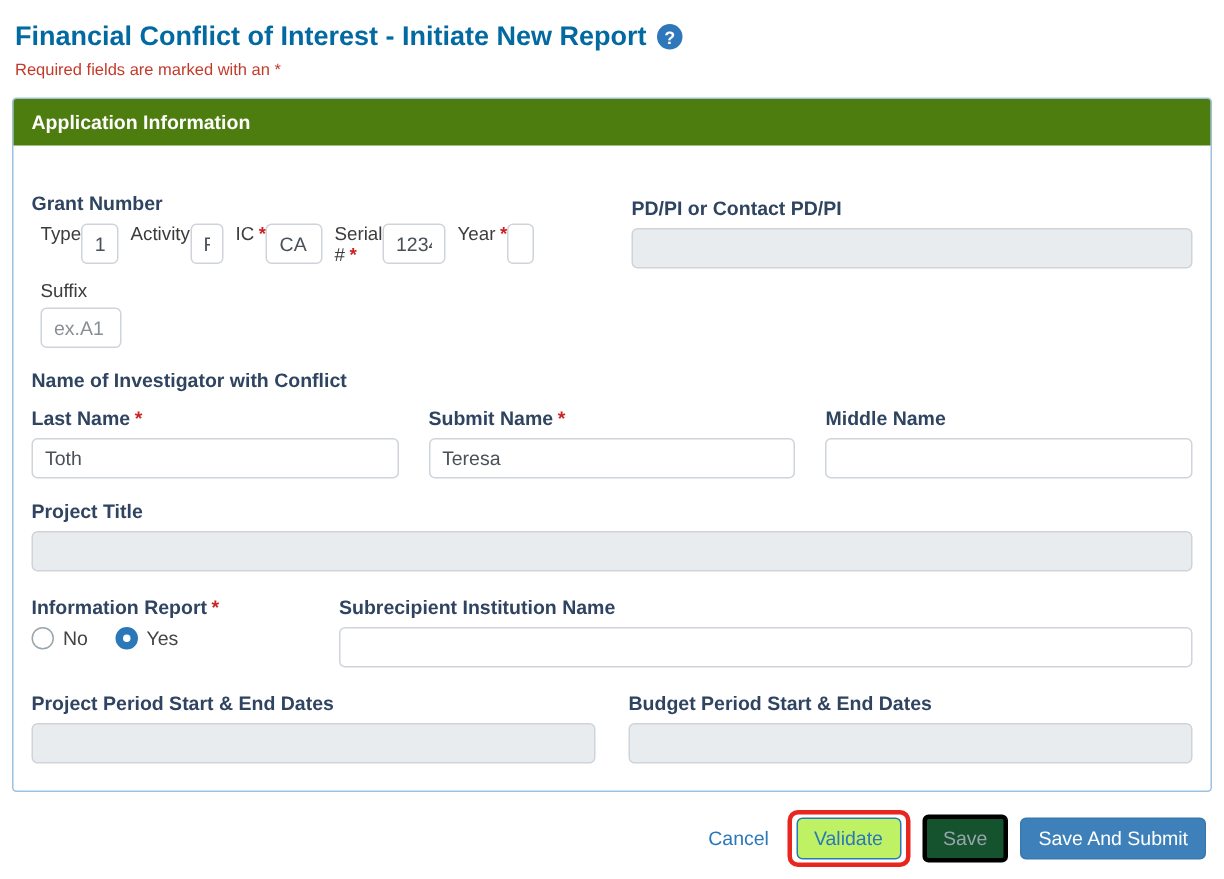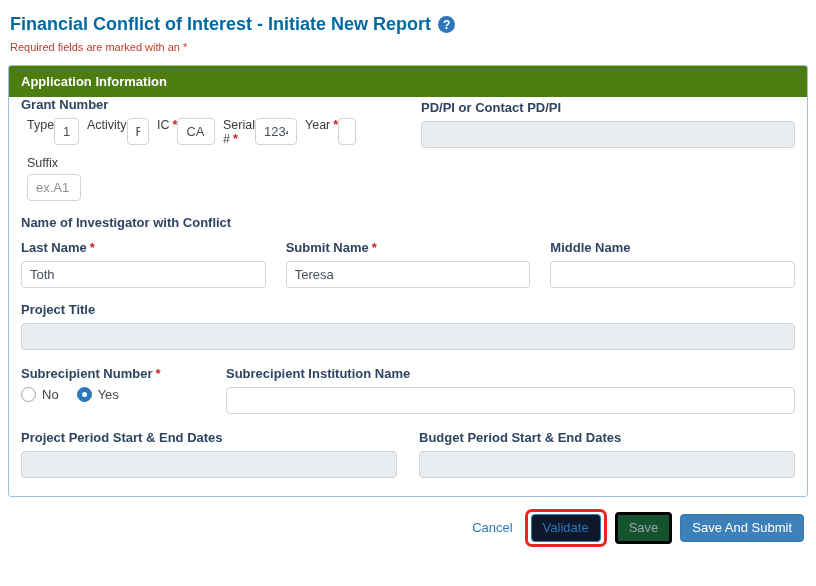--- a/index.html
+++ b/index.html
@@ -21,21 +21,21 @@
     display: inline-flex; align-items: center; justify-content: center;
     cursor: pointer; flex: 0 0 auto;
   }
   .required-note { color: #c43a2a; font-size: 11px; margin: 6px 2px 12px; }
 
   .panel { border: 1px solid #9dc1e0; border-radius: 3px; background: #fff; }
   .panel-header {
     background: #4d7c0f; color: #fff; font-weight: bold; font-size: 13px;
     padding: 8px 12px; border-radius: 2px 2px 0 0;
   }
-  .panel-body { padding: 0 12px 18px; }
+  .panel-body { padding: 31px 12px 18px; }
 
   .field-label { font-weight: bold; color: #2f4460; font-size: 13px; margin-bottom: 6px; }
   .sub-label { display: block; font-size: 12.5px; color: #3c3c3c; margin-bottom: 4px; }
   .req { color: #cc2222; margin-left: 3px; font-weight: bold; }
 
   input.text {
     border: 1px solid #ced4da; border-radius: 4px; height: 27px;
     padding: 0 8px; font-size: 13px; color: #495057;
     font-family: "Liberation Sans", sans-serif; width: 100%; background: #fff;
   }
@@ -73,21 +73,21 @@
 
   .periods-row { display: flex; gap: 22px; }
   .period-col { flex: 1; }
 
   .actions { display: flex; justify-content: flex-end; align-items: center; gap: 8px; margin-top: 12px; padding-right: 4px; }
   .btn {
     font-family: "Liberation Sans", sans-serif; font-size: 13px;
     border-radius: 4px; padding: 5px 11px; cursor: pointer; line-height: 16px;
   }
   .btn-link { color: #2b78b9; background: none; border: none; padding: 5px 4px; }
-  .btn-outline { color: #2b78b9; border: 1px solid #2b78b9; background: #0f172a; }
+  .btn-outline { color: #2b78b9; border: 1px solid #2b78b9; background: #bef264; }
   .btn-disabled { color: #9aa4ad; border: 3px solid #000000; background: #14532d; cursor: default; }
   .btn-primary { color: #fff; background: #3e80b9; border: 1px solid #3878ae; }
   .highlight-ring {
     display: inline-flex; border: 3px solid #e8251f; border-radius: 7px; padding: 2px 3px;
   }
 </style>
 </head>
 <body>
 
 <div class="page">
@@ -154,21 +154,21 @@
         </div>
       </div>
 
       <div class="full-field">
         <div class="field-label">Project Title</div>
         <input class="text" disabled="" value="" style="">
       </div>
 
       <div class="sub-row">
         <div class="sub-left">
-          <div class="field-label"><span>Subrecipient Number</span><span class="req">*</span></div>
+          <div class="field-label"><span>Information Report</span><span class="req">*</span></div>
           <div class="radio-row">
             <label class="radio-opt">
               <span class="radio-dot"></span>
               <span>No</span>
             </label>
             <label class="radio-opt">
               <span class="radio-dot checked"></span>
               <span>Yes</span>
             </label>
           </div>

